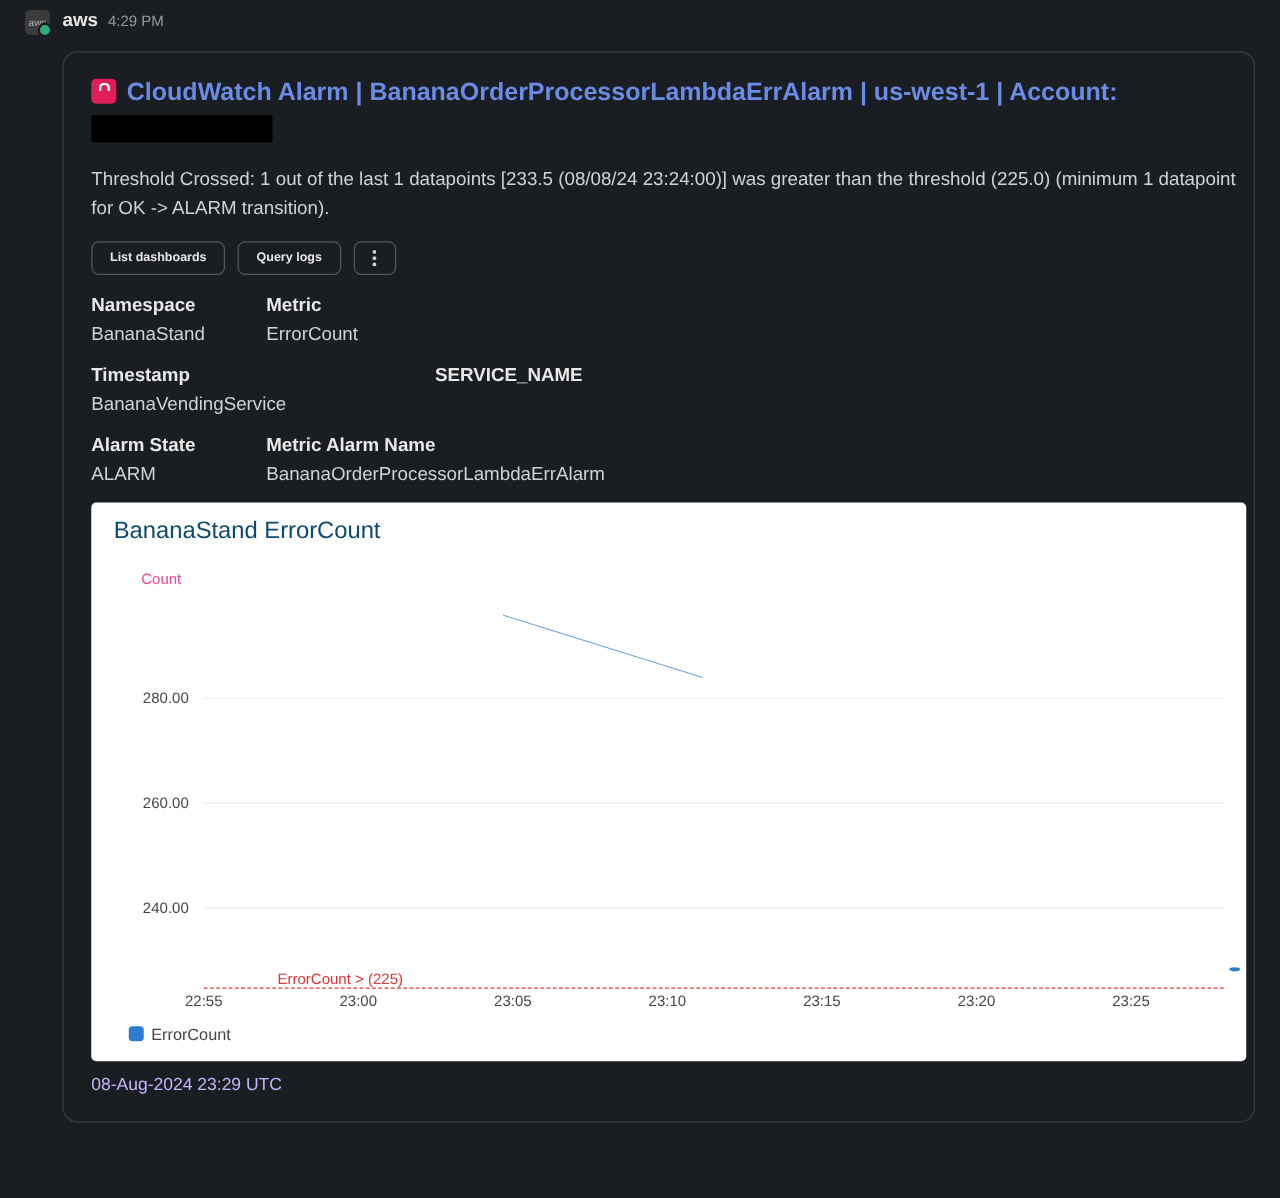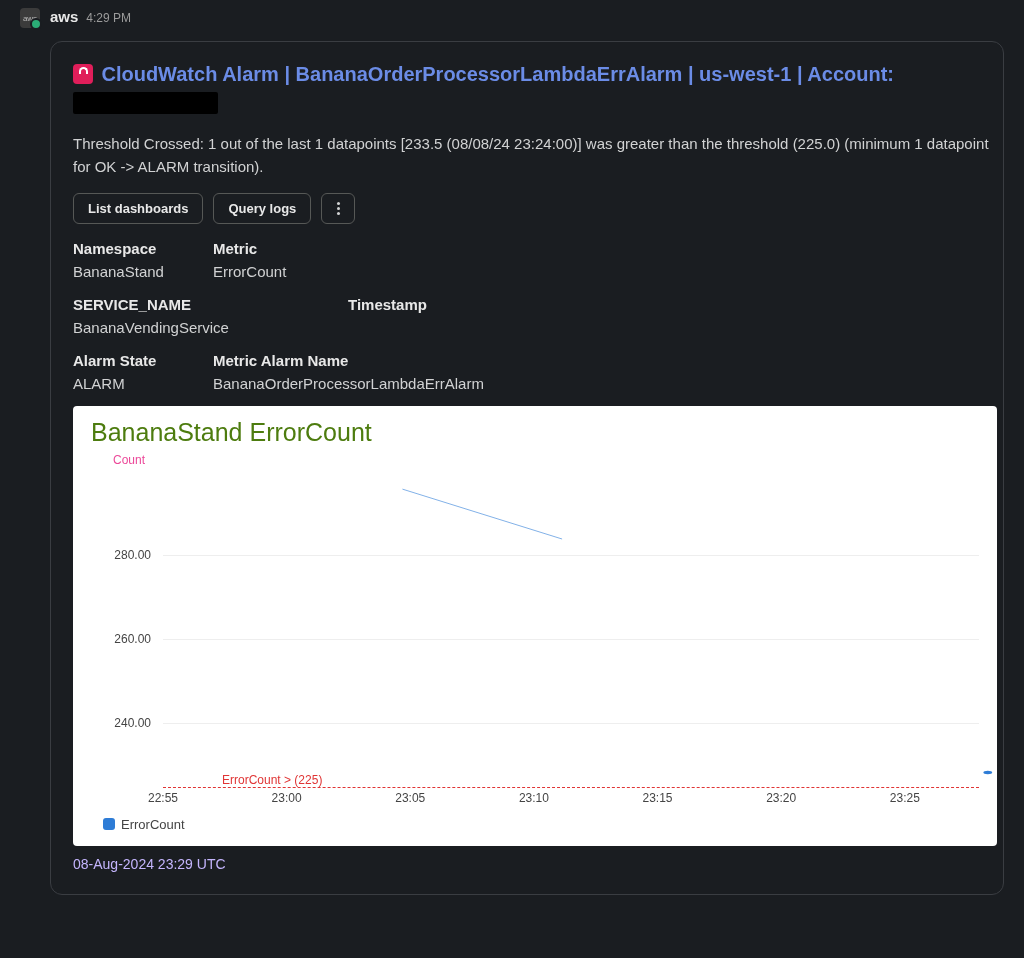--- a/index.html
+++ b/index.html
@@ -97,21 +97,21 @@
 
   .button-row{
     margin-top:14px;
     display:flex;
     gap:10px;
   }
   .btn{
     background:transparent;
     border:1px solid #565856;
     color:#e8e8e8;
-    font-size:13px;
+    font-size:10px;
     font-weight:600;
     border-radius:6px;
     padding:7px 14px;
     cursor:pointer;
   }
   .btn.icon-btn{
     width:34px;
     padding:7px 0;
     display:flex;
     align-items:center;
@@ -138,21 +138,21 @@
   .field-value{ color:#d1d2d3; }
   .field-block{ margin-top:16px; }
 
   .chart-area{
     margin-top:14px;
     background:#fff;
     border-radius:4px;
     padding: 12px 18px 14px 18px;
     color:#333;
   }
-  .chart-title{ font-size:25px; color:#4d7c0f; margin-bottom:6px; }
+  .chart-title{ font-size:19px; color:#0c4a6e; margin-bottom:20px; }
   .chart-ylabel{ font-size:12px; color:#ec4899; margin-left:22px; margin-bottom:4px; }
 
   .plot{
     position:relative;
     height:340px;
     margin-left:10px;
   }
   .y-ticks{
     position:absolute;
     left:0; top:0; bottom:24px;
@@ -248,22 +248,22 @@
       </div>
 
       <div class="fields field-block">
         <div class="field-label">Namespace</div>
         <div class="field-label">Metric</div>
         <div class="field-value">BananaStand</div>
         <div class="field-value">ErrorCount</div>
       </div>
 
       <div class="fields row2 field-block">
+        <div class="field-label">Timestamp</div>
         <div class="field-label">SERVICE_NAME</div>
-        <div class="field-label">Timestamp</div>
         <div class="field-value">BananaVendingService</div>
       </div>
 
       <div class="fields field-block">
         <div class="field-label">Alarm State</div>
         <div class="field-label">Metric Alarm Name</div>
         <div class="field-value">ALARM</div>
         <div class="field-value">BananaOrderProcessorLambdaErrAlarm</div>
       </div>
 

